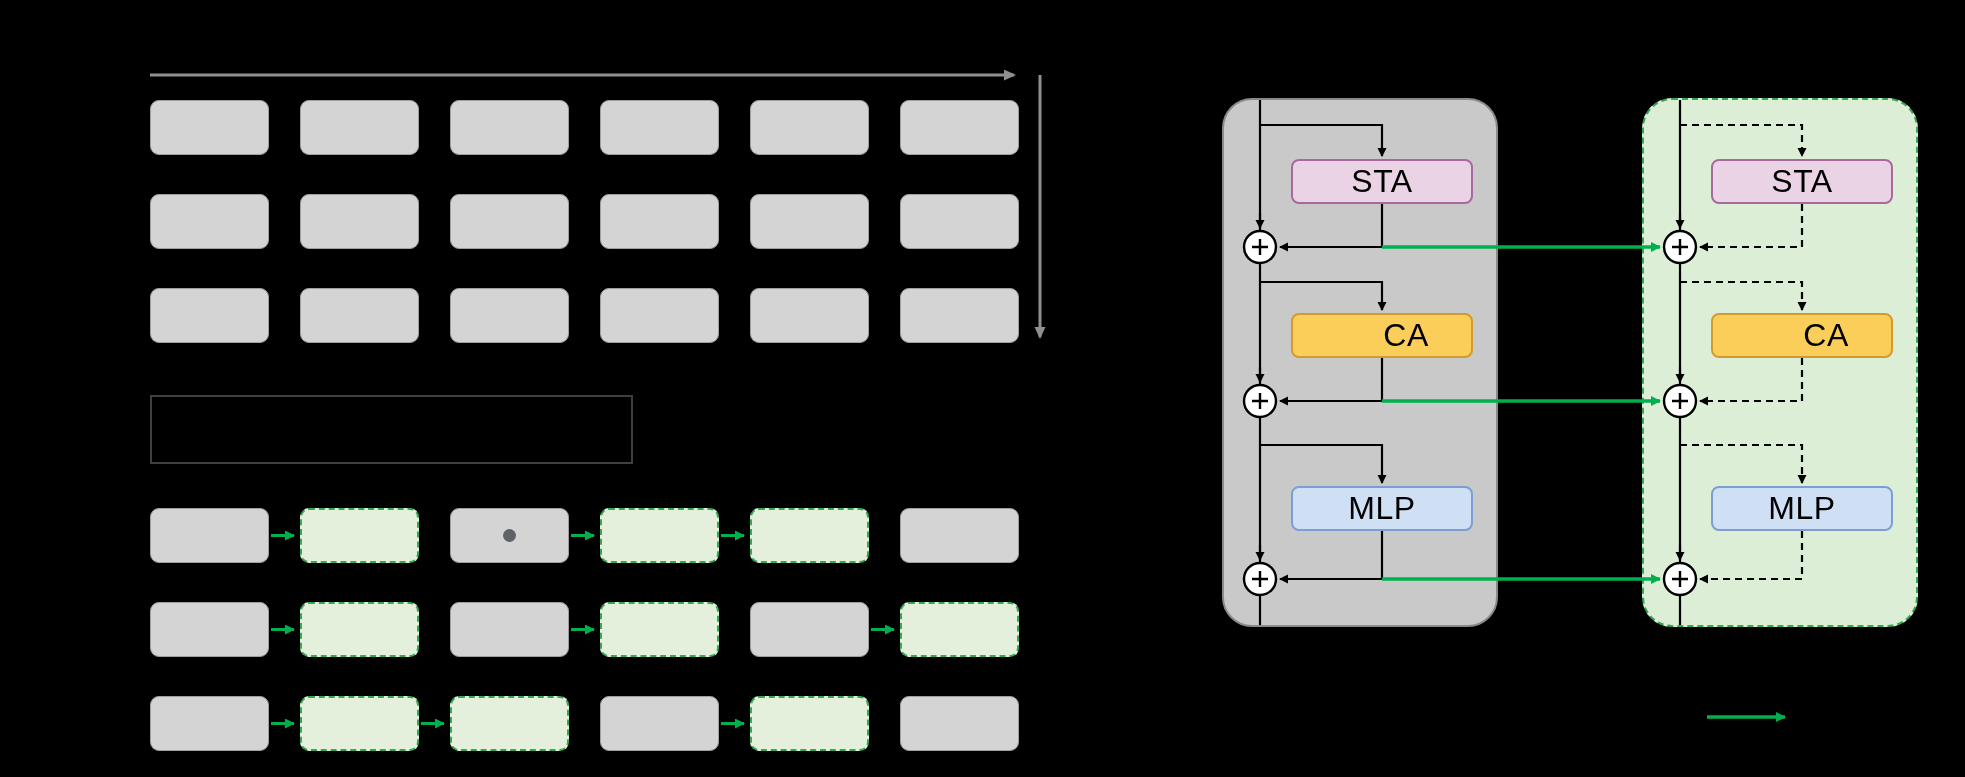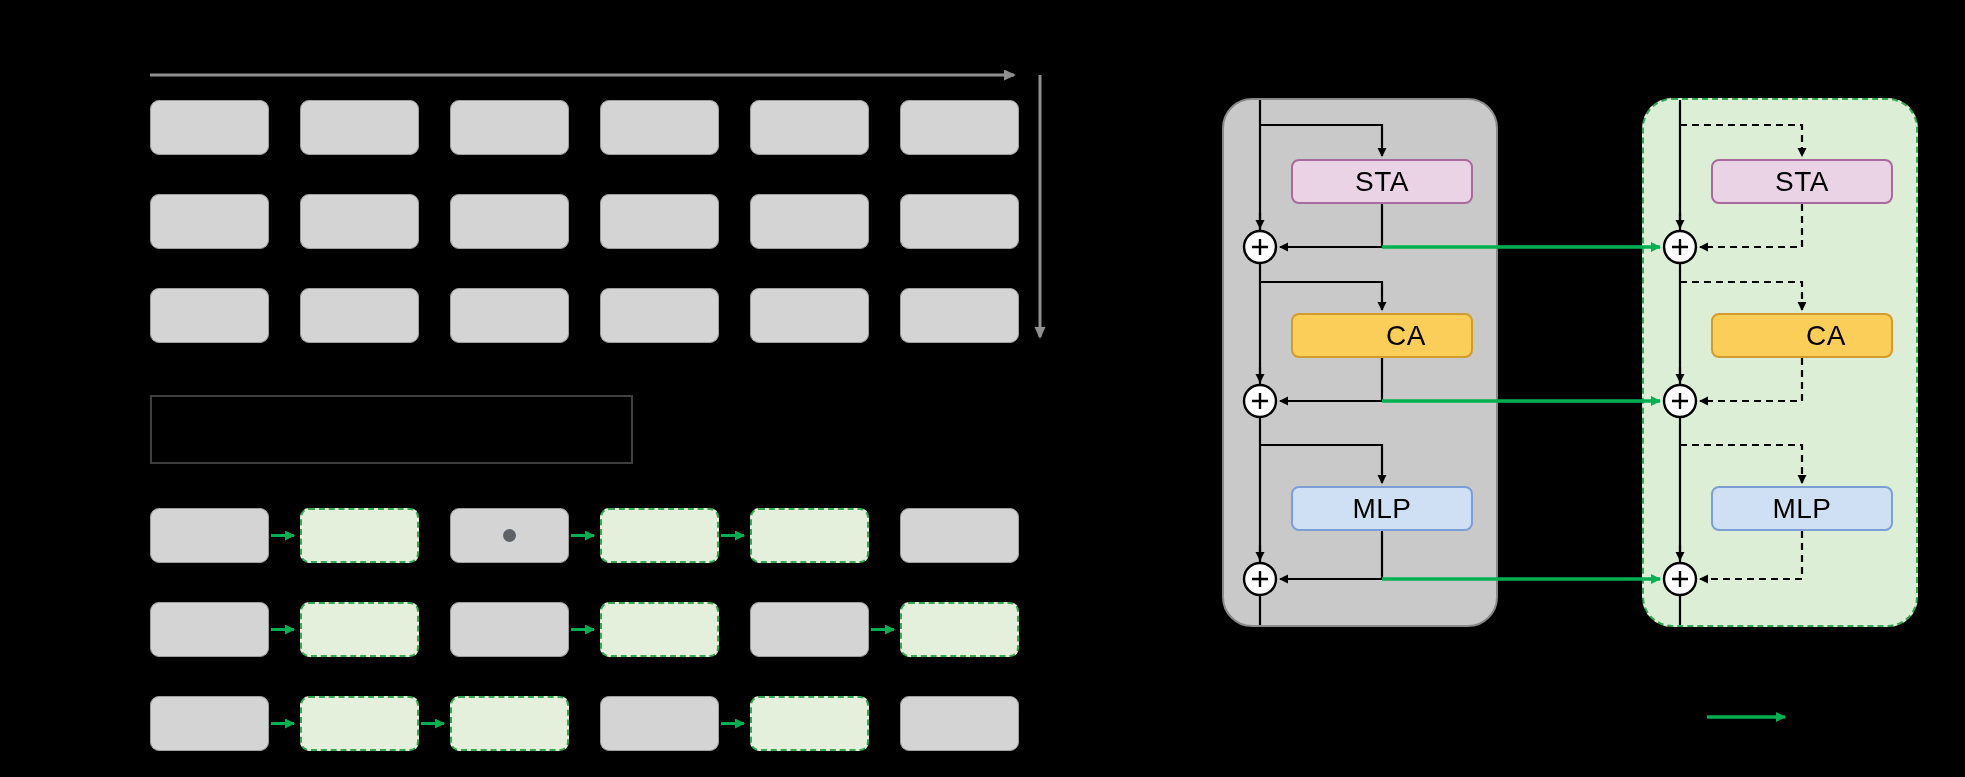--- a/index.html
+++ b/index.html
@@ -14,21 +14,21 @@
   }
   .cell.gray{background:var(--computed-cell-fill,#d4d4d4);border:1.5px solid var(--computed-cell-border,#9f9f9f);}
   .cell.green{background:var(--cached-cell-fill,#e4f0dc);border:2px dashed var(--cached-cell-border,#35a852);}
   .dot{width:13px;height:13px;border-radius:50%;background:#5f6368;}
   .container{position:absolute;width:276px;height:529px;top:98px;border-radius:30px;box-sizing:border-box;z-index:1;}
   .container.computed{left:1222px;background:var(--computed-container-fill,#c9c9c9);border:2px solid var(--computed-container-border,#8a8a8a);}
   .container.cached{left:1642px;background:var(--cached-container-fill,#ddeed6);border:2.5px dashed var(--cached-container-border,#35a852);}
   .module{
     position:absolute;width:182px;height:45px;z-index:3;box-sizing:border-box;
     display:flex;align-items:center;justify-content:center;
-    font-size:28px;color:#000;border-radius:8px;letter-spacing:0.5px;
+    font-size:32px;color:#000;border-radius:8px;letter-spacing:0.5px;
   }
   .m-c{left:1291px;}
   .m-k{left:1711px;}
   .m-sta{top:159px;background:var(--sta-fill,#ead3e4);border:2px solid var(--sta-border,#a86a9d);}
   .m-ca{top:313px;background:var(--ca-fill,#fbce5a);border:2px solid var(--ca-border,#d39b2c);padding-left:48px;}
   .m-mlp{top:486px;background:var(--mlp-fill,#cfe0f5);border:2px solid var(--mlp-border,#7b9fd4);}
   #caption-box{position:absolute;left:150px;top:395px;width:483px;height:69px;border:2px solid #3f3f3f;box-sizing:border-box;z-index:1;}
 </style>
 </head>
 <body>

